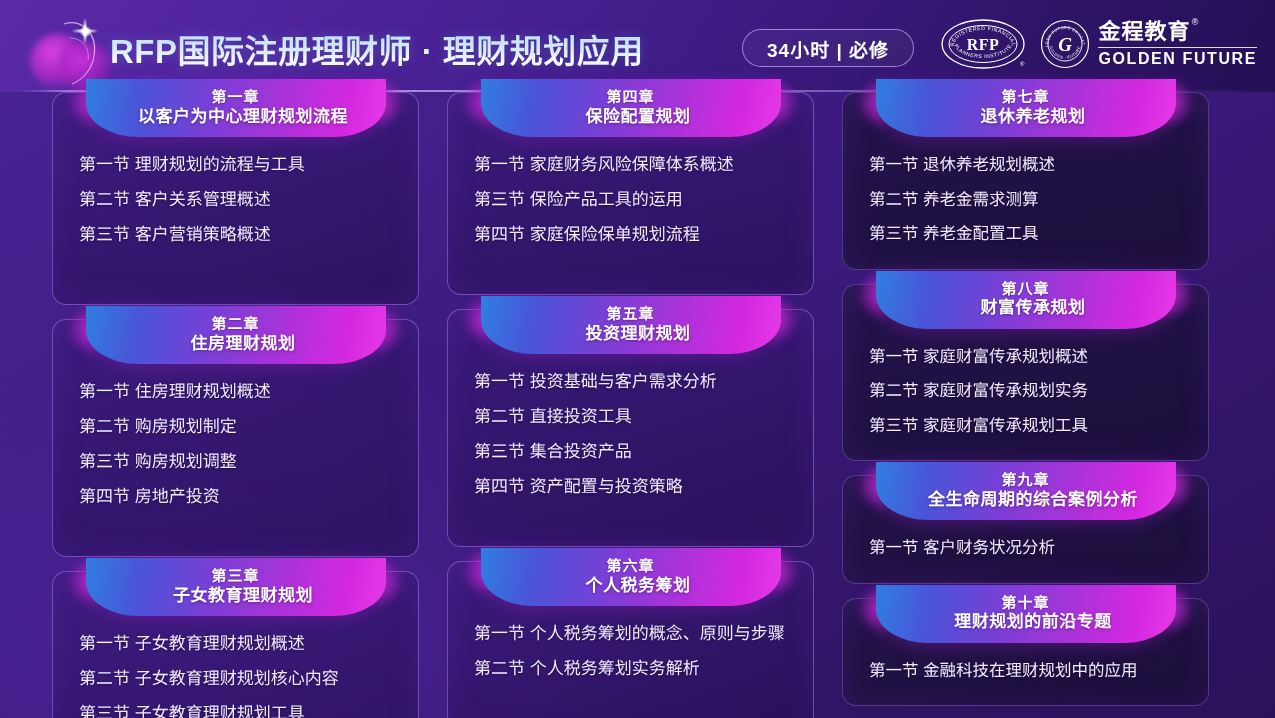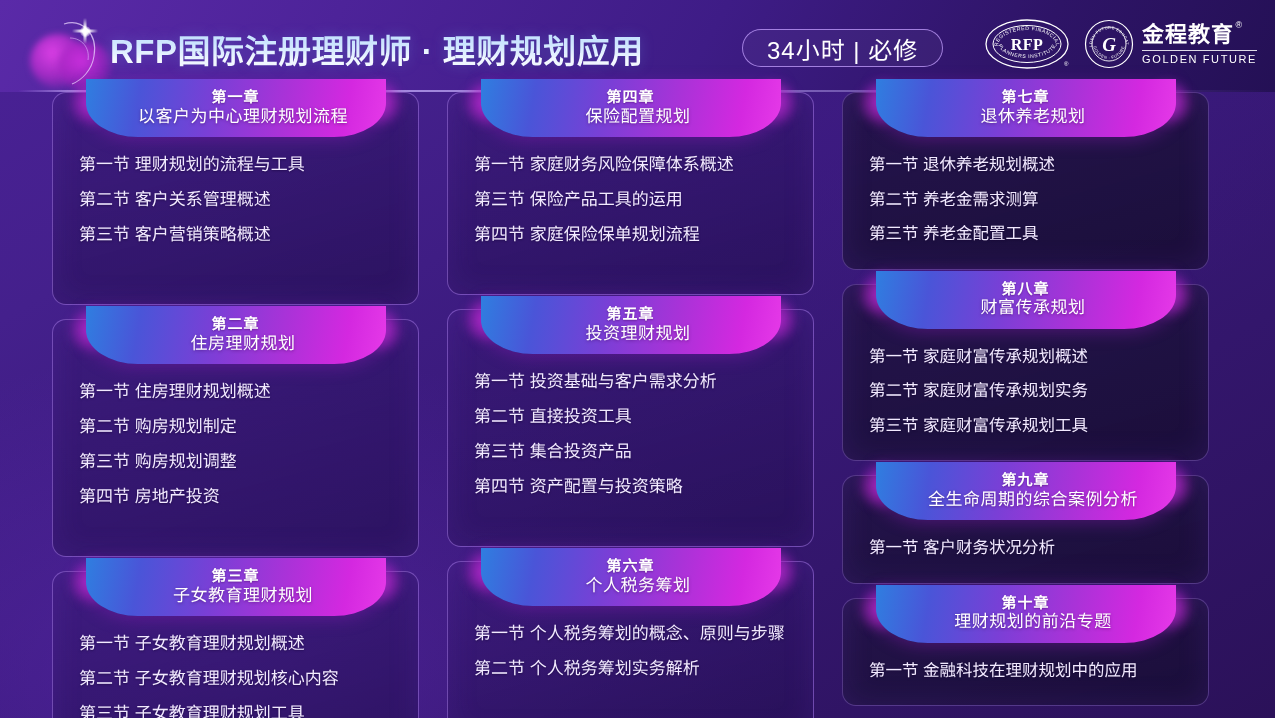--- a/index.html
+++ b/index.html
@@ -110,22 +110,22 @@
     position: absolute;
     left: 742px;
     top: 29px;
     height: 36px;
     padding: 0 24px;
     display: flex;
     align-items: center;
     border: 1.5px solid rgba(196,160,255,0.75);
     border-radius: 20px;
     color: #ffffff;
-    font-size: 24px;
-    font-weight: normal;
+    font-size: 19px;
+    font-weight: bold;
     letter-spacing: 1px;
     white-space: nowrap;
     background: rgba(255,255,255,0.04);
   }
 
   .logos {
     position: absolute;
     right: 18px;
     top: 18px;
     display: flex;
@@ -147,22 +147,22 @@
     position: relative;
   }
   .gf-cn .reg {
     position: absolute;
     right: -9px; top: -3px;
     font-size: 9px;
     font-weight: normal;
   }
   .gf-en {
     color: #ffffff;
-    font-size: 11px;
-    font-weight: normal;
+    font-size: 16px;
+    font-weight: bold;
     letter-spacing: 1.6px;
     margin-top: 4px;
     border-top: 1px solid rgba(255,255,255,0.85);
     padding-top: 3px;
     width: 100%;
     text-align: center;
     box-sizing: border-box;
   }
 
   
@@ -226,21 +226,21 @@
     color: #ffffff;
     font-size: 15px;
     font-weight: bold;
     letter-spacing: 1px;
     line-height: 1.15;
     text-shadow: 0 1px 2px rgba(60,0,80,0.45);
   }
   .card-head .ch-title {
     color: #ffffff;
     font-size: 17px;
-    font-weight: normal;
+    font-weight: bold;
     letter-spacing: 0.5px;
     line-height: 1.3;
     white-space: nowrap;
     text-shadow: 0 1px 3px rgba(60,0,80,0.5);
     margin-left: 15px;
   }
 
   .sections {
     padding: 10px 0 18px 26px;
   }

